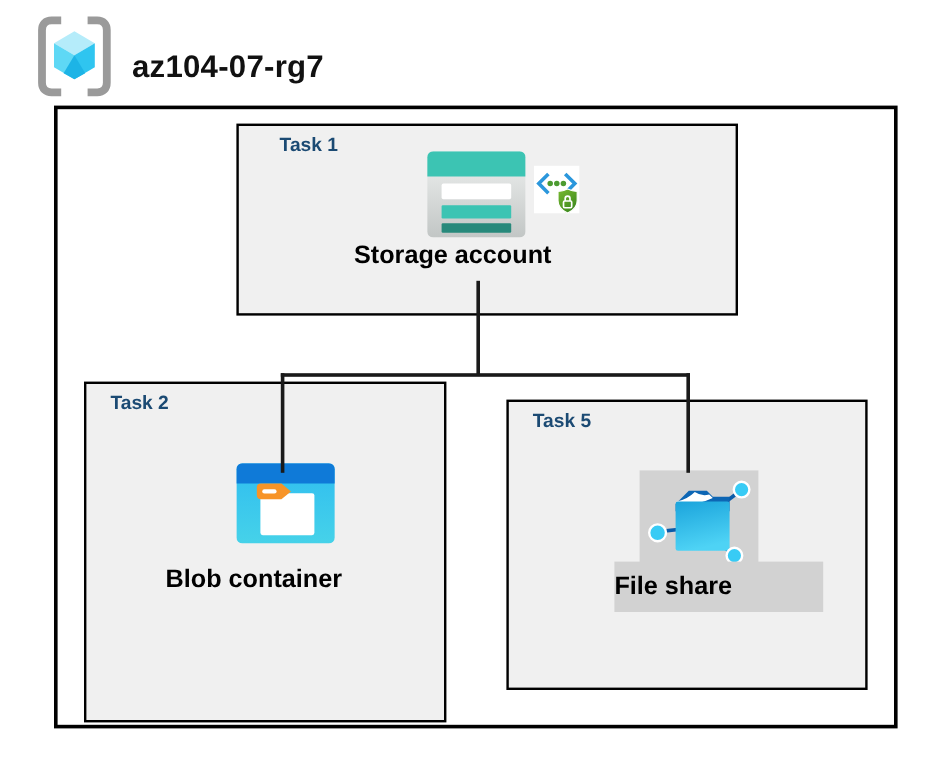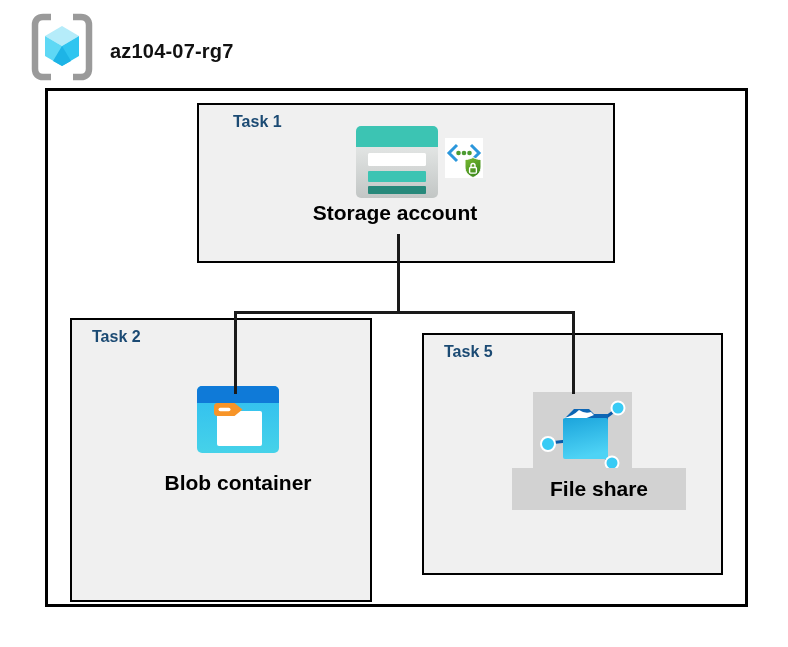--- a/index.html
+++ b/index.html
@@ -5,21 +5,21 @@
   html,body{margin:0;padding:0;background:#fff;}
   .screen{
     position:relative;width:788px;height:647px;overflow:hidden;
     background:var(--canvas_bg,#fff);
     font-family:"Liberation Sans","DejaVu Sans",sans-serif;
   }
   .abs{position:absolute;}
 
   
   .rg-title{
-    left:110px;top:40px;font-size:20px;font-weight:bold;color:#111;
+    left:110px;top:40px;font-size:26px;font-weight:bold;color:#111;
     letter-spacing:.2px;
   }
 
   
   .outer-box{
     left:45px;top:88px;width:703px;height:519px;box-sizing:border-box;
     border:3px solid var(--box_border,#000);background:#fff;
   }
 
   
@@ -30,21 +30,21 @@
   #task1{left:197px;top:103px;width:418px;height:160px;}
   #task2{left:70px;top:318px;width:302px;height:284px;}
   #task3{left:422px;top:333px;width:301px;height:242px;}
 
   .task-label{
     font-size:16px;font-weight:bold;color:var(--task_label,#1b4a73);
     white-space:nowrap;
   }
   .item-label{
     font-size:21px;font-weight:bold;color:var(--item_label,#000);
-    text-align:center;white-space:nowrap;
+    white-space:nowrap;
   }
 
   
   .connector{background:var(--connector,#1a1a1a);z-index:5;}
 
   
   .gray-bg{background:var(--selection_gray,#d2d2d2);}
   .fs-label{line-height:42px;}
 </style>
 </head>

